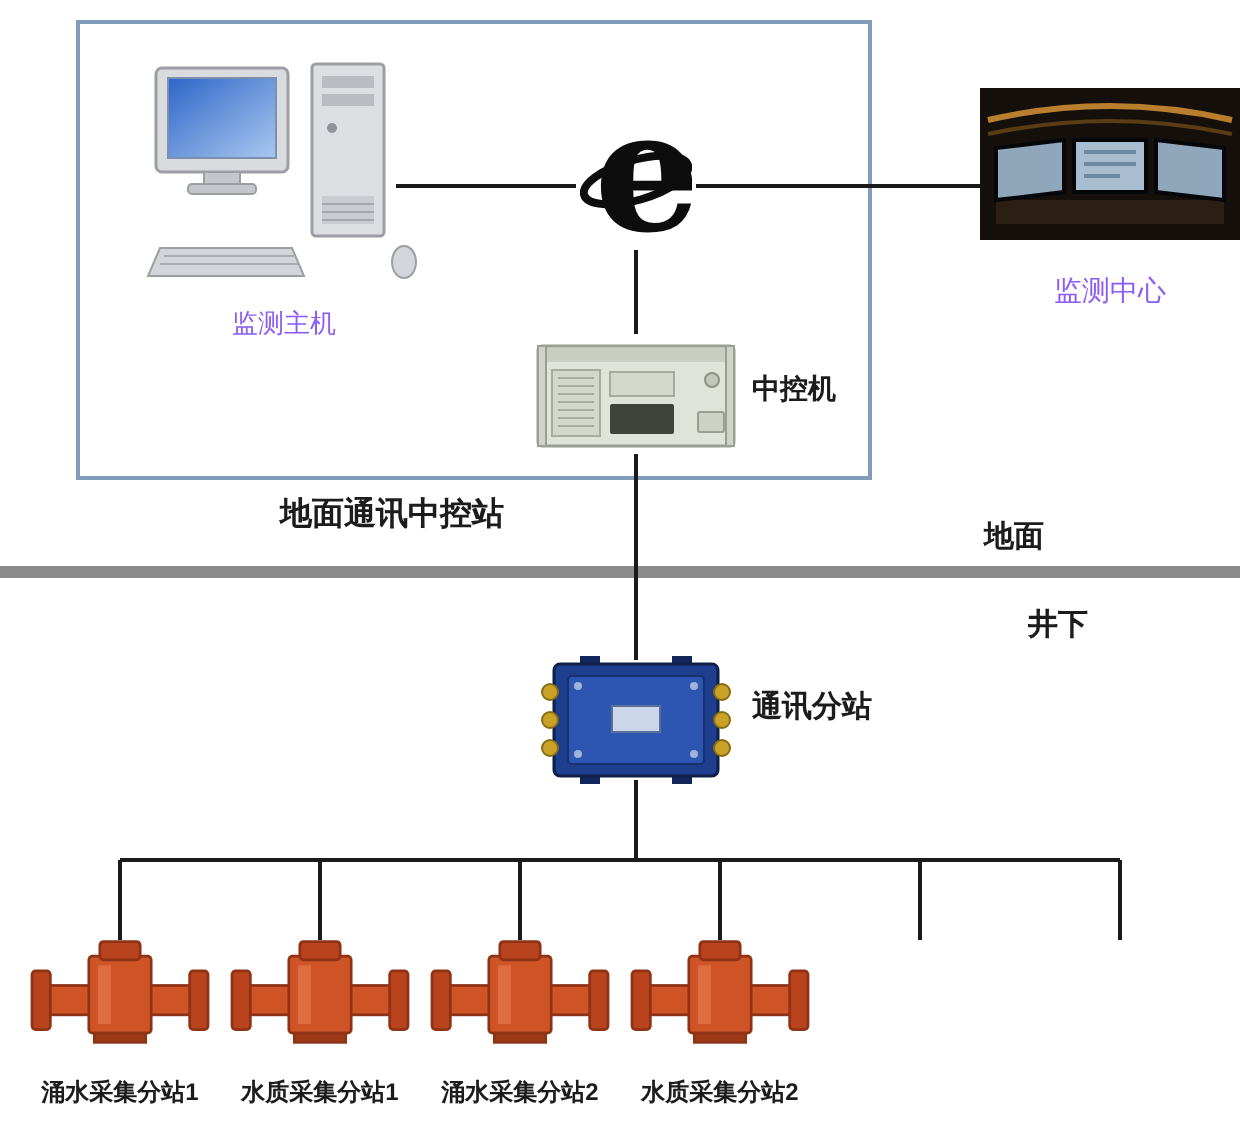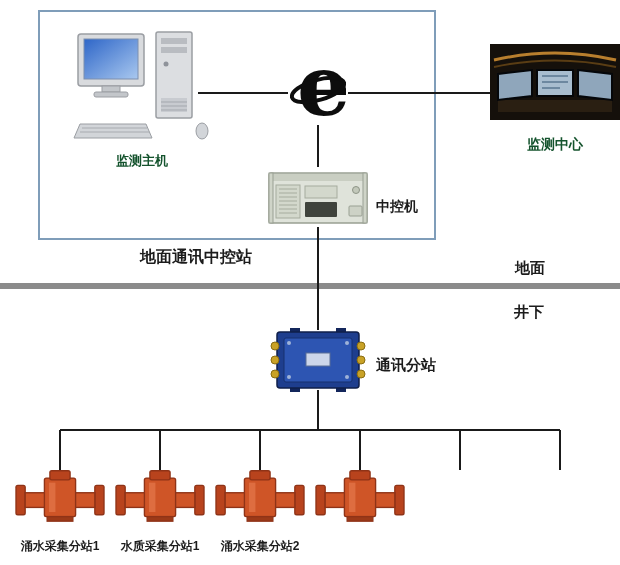--- a/index.html
+++ b/index.html
@@ -10,42 +10,42 @@
   svg.lines{position:absolute;left:0;top:0;z-index:1;pointer-events:none;}
   .cline{stroke:var(--line_black,#1a1a1a);stroke-width:2px;}
 
   .divider{position:absolute;left:0;top:283px;width:620px;height:6px;
     background:var(--divider_gray,#8b8b8b);z-index:0;}
 
   .station-box{position:absolute;left:38px;top:10px;width:398px;height:230px;
     border:2px solid var(--box_border,#7f9db9);z-index:0;}
 
   .node{position:absolute;z-index:2;text-align:center;}
-  .node-label{font-weight:bold;color:#14532d;}
+  .node-label{font-weight:normal;color:#8b5cf6;}
 
   .host{left:66px;top:28px;width:152px;}
   .host .node-label{margin-top:2px;font-size:13px;}
 
   .elogo{left:290px;top:62px;width:56px;height:63px;}
 
   .mcenter{left:490px;top:44px;width:130px;}
   .mcenter .node-label{margin-top:12px;font-size:14px;}
 
   .server{left:268px;top:166px;width:100px;}
-  .side-label{position:absolute;white-space:nowrap;font-weight:bold;margin-top:12px;}
+  .side-label{position:absolute;white-space:nowrap;font-weight:bold;}
   .server .side-label{left:108px;top:20px;font-size:14px;}
 
   .substation{left:270px;top:328px;width:96px;}
   .substation .side-label{left:106px;top:16px;font-size:15px;}
 
   .box-title{position:absolute;left:86px;top:247px;width:220px;text-align:center;
     font-size:16px;font-weight:bold;z-index:2;}
 
   .zone{position:absolute;font-size:15px;font-weight:bold;z-index:2;}
-  .zone.surface{left:515px;top:259px;}
+  .zone.surface{left:492px;top:259px;}
   .zone.under{left:514px;top:303px;}
 
   .devices{position:absolute;left:10px;top:468px;width:600px;display:flex;z-index:2;}
   .dev-col{width:100px;text-align:center;}
   .dev-svg{width:92px;height:55px;display:block;margin:0 auto;}
   .dev-label{margin-top:15px;font-size:12px;font-weight:bold;white-space:nowrap;}
 
   .dev-body{fill:var(--device_orange,#cf5527);}
   .sub-shell{fill:var(--substation_blue,#1e3e8e);}
 </style>
@@ -207,16 +207,17 @@
     <div class="dev-col">
       <svg class="dev-svg" viewBox="0 0 100 60">
           <use href="#dev-sym"></use>
         </svg>
       <div class="dev-label">涌水采集分站2</div>
     </div>
     <div class="dev-col">
       <svg class="dev-svg" viewBox="0 0 100 60">
           <use href="#dev-sym"></use>
         </svg>
+      <div class="dev-label">水质采集分站2</div>
     </div>
   </div>
 
 </div>
 
 </body></html>

